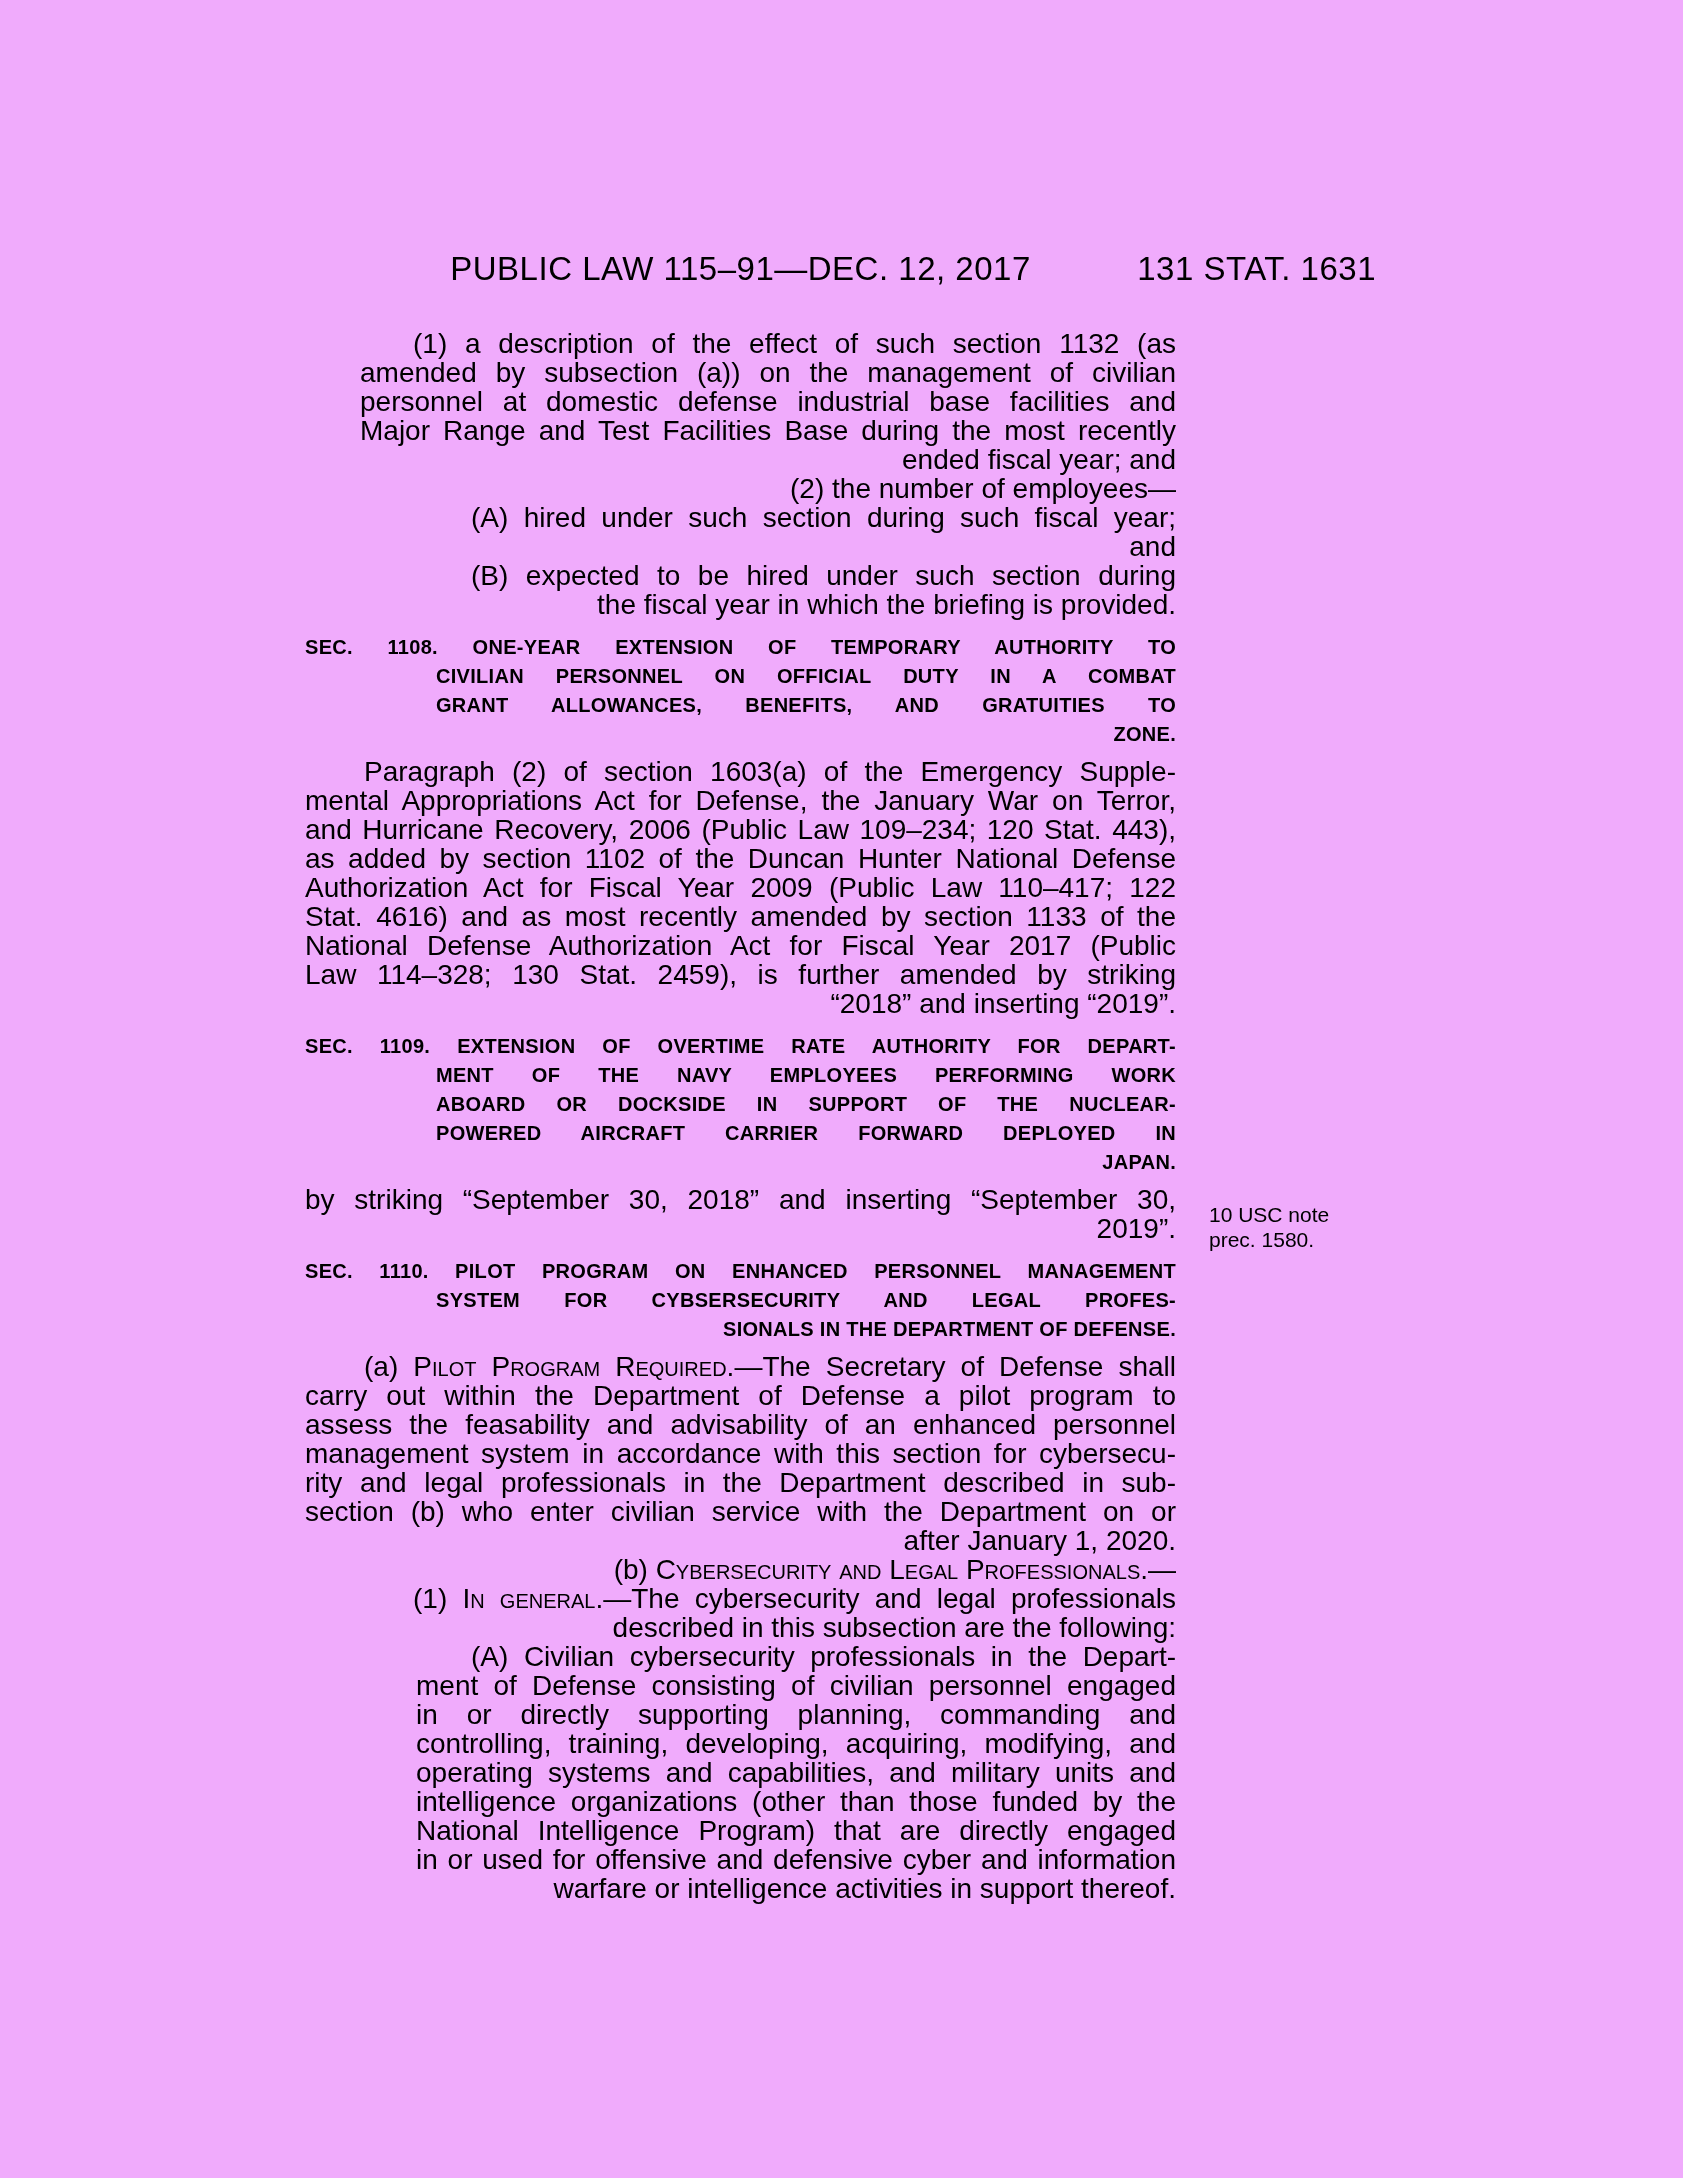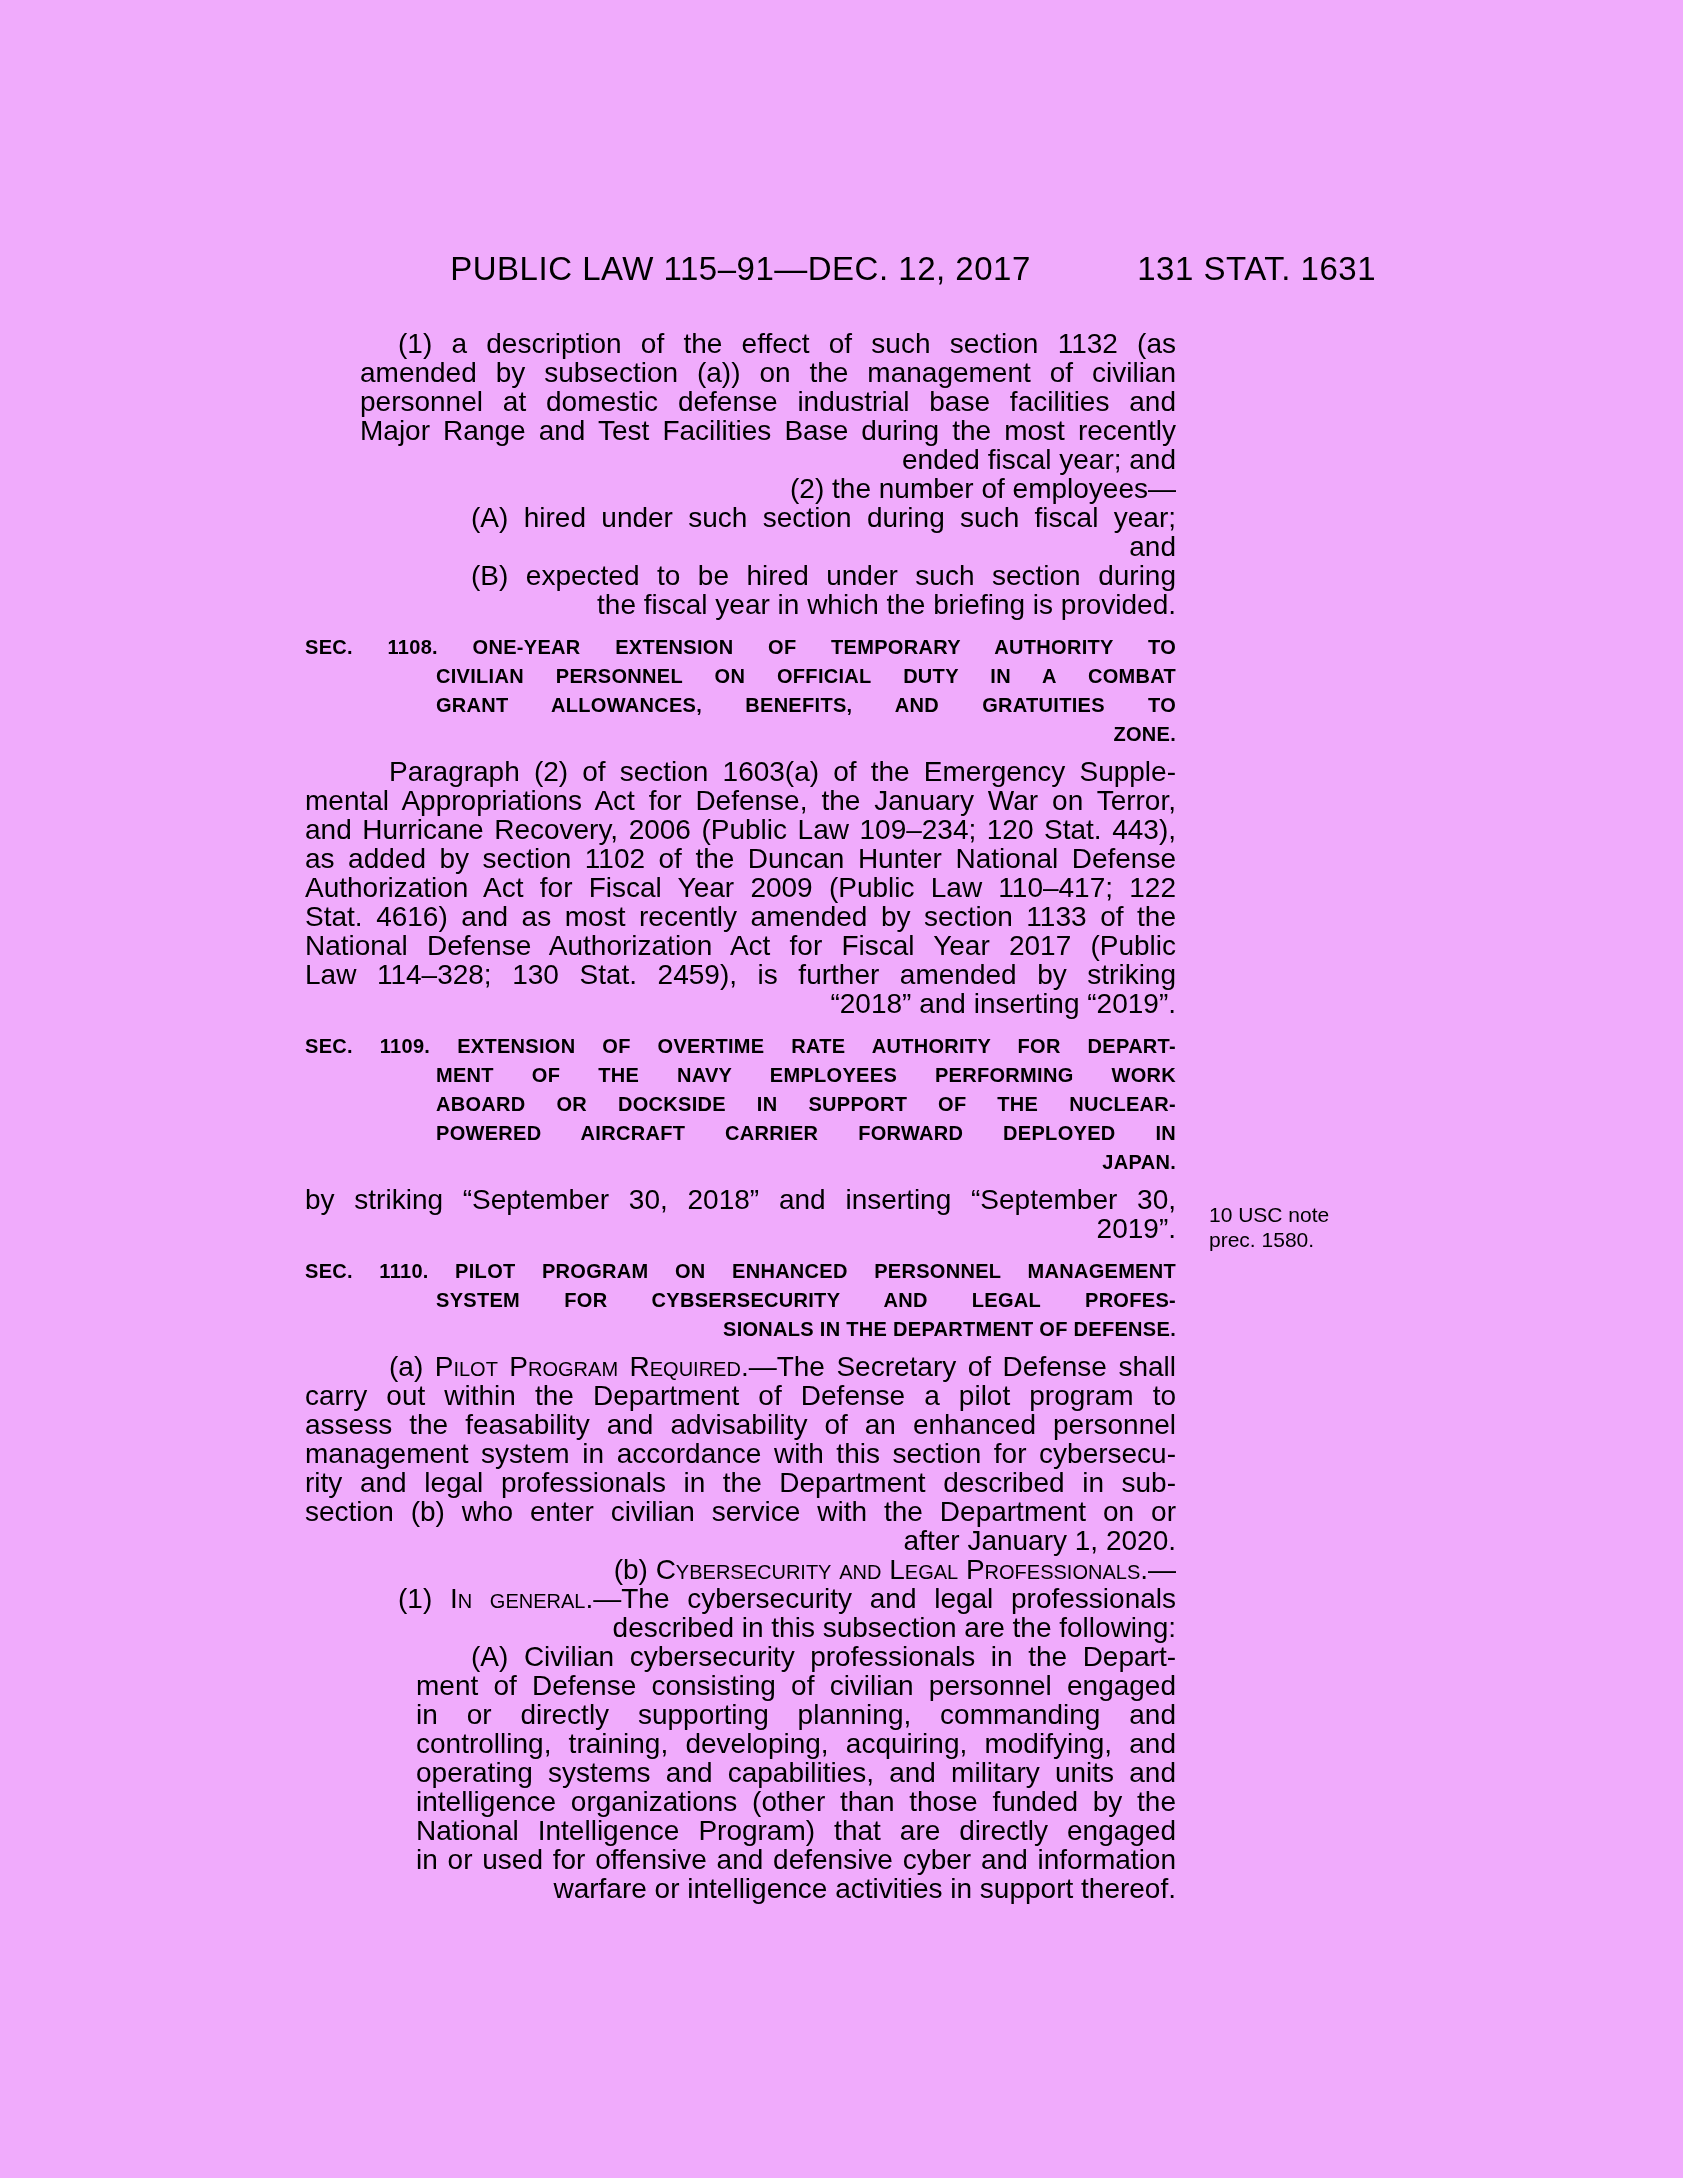--- a/index.html
+++ b/index.html
@@ -30,23 +30,23 @@
     width: 871px;
     font-size: 28px;
   }
   .line {
     height: 29px;
     line-height: 29px;
     text-align: right;
   }
   .line.j { text-align: justify; text-align-last: justify; }
 
-  .block.para.lvl0 .line.first { margin-left: 84px; }
+  .block.para.lvl0 .line.first { margin-left: 59px; }
   .block.para.lvl1 { margin-left: 55px; }
-  .block.para.lvl1 .line.first { margin-left: 38px; }
+  .block.para.lvl1 .line.first { margin-left: 53px; }
   .block.para.lvl2 { margin-left: 111px; }
   .block.para.lvl2 .line.first { margin-left: 55px; }
 
   .block.heading {
     margin: 14px 0 8px 131px;
     font-weight: bold;
     font-size: 20px;
     letter-spacing: 0.3px;
   }
   .block.heading .line.first { margin-left: -131px; }

